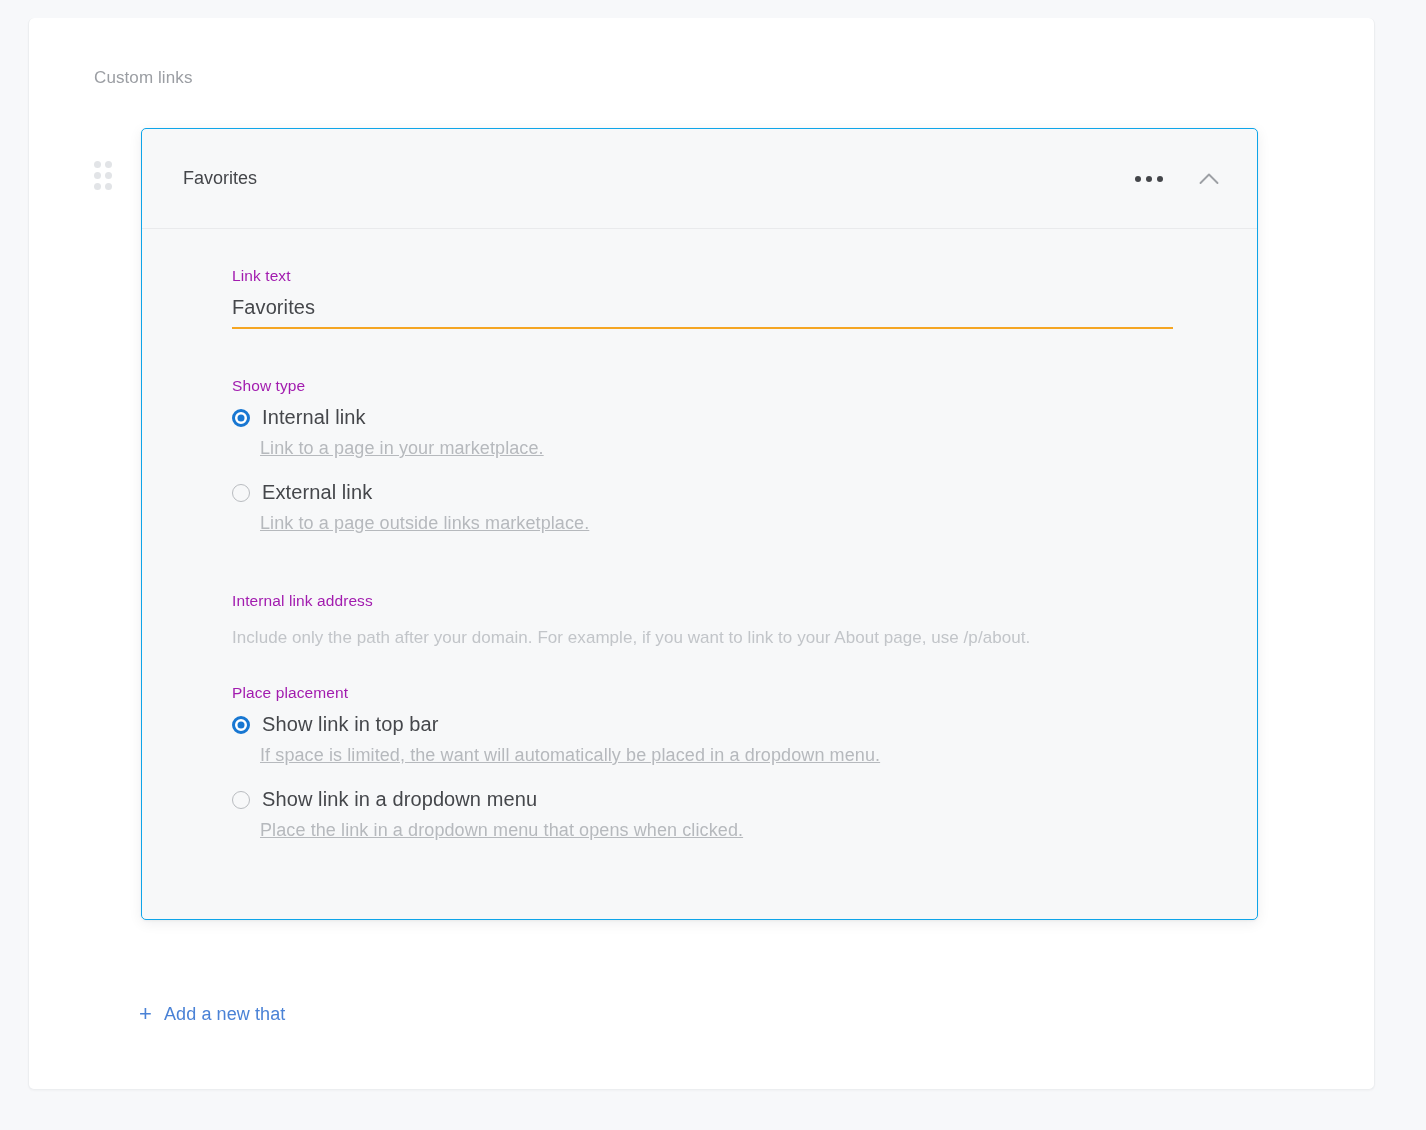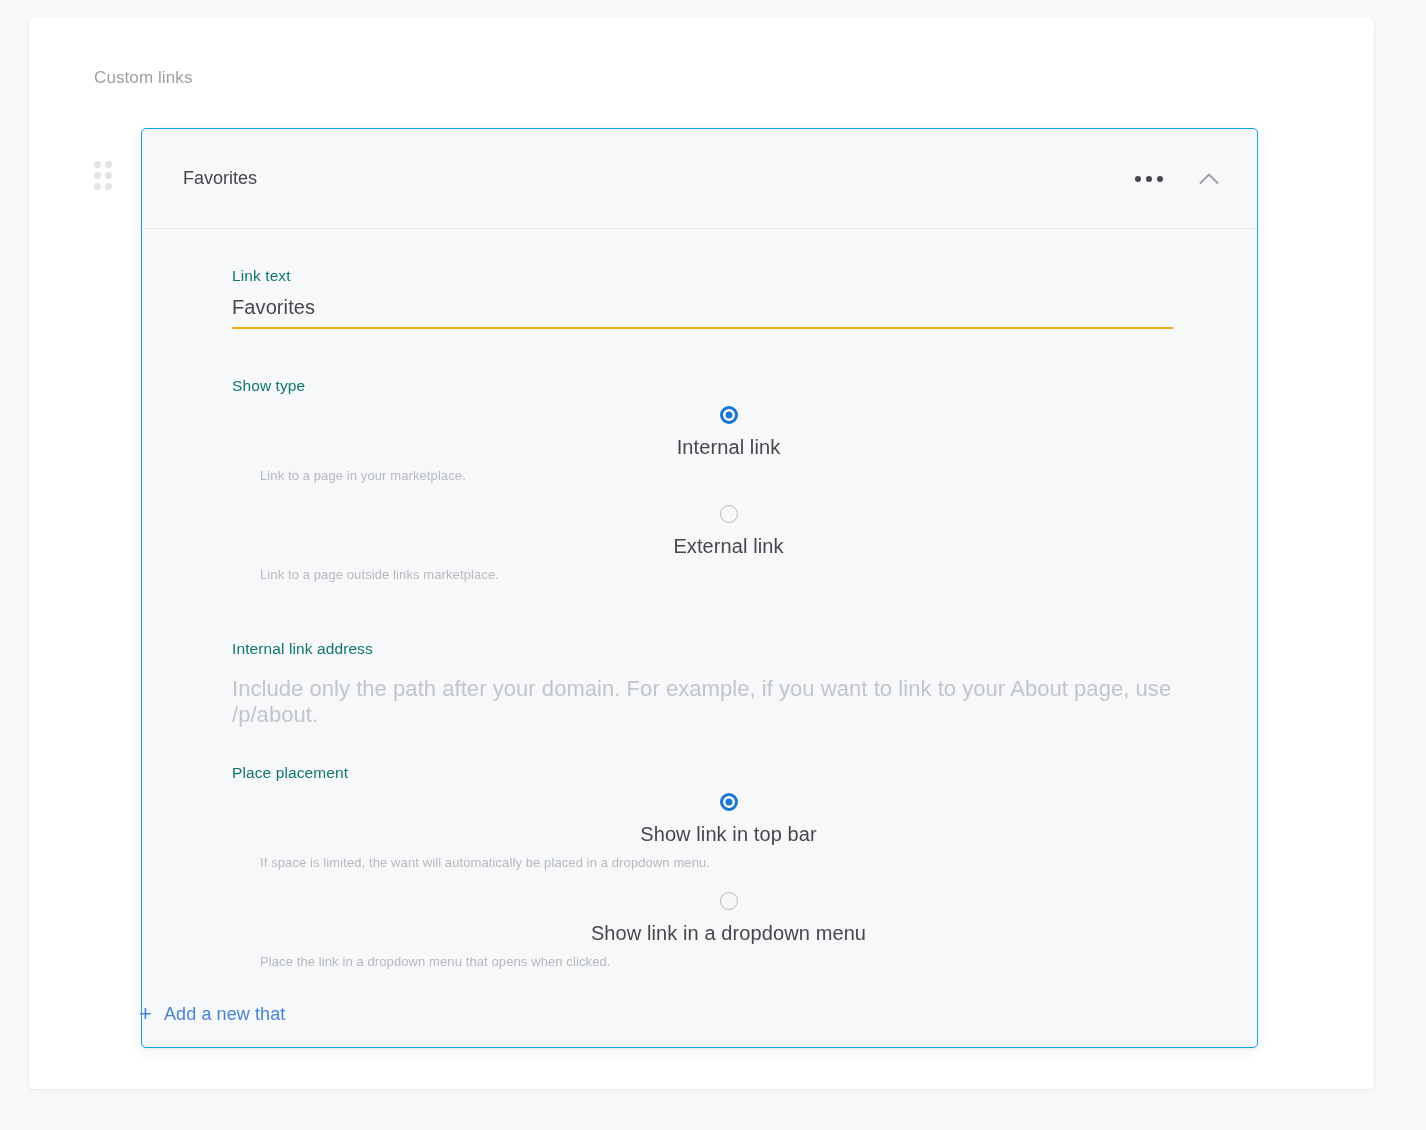--- a/index.html
+++ b/index.html
@@ -103,21 +103,21 @@
     line-height: 0;
   }
 
   
   .card-body {
     padding: 38px 32px 56px 90px;
   }
 
   .field-label {
     font-size: 15.5px;
-    color: #0f766e;
+    color: #a21caf;
     margin-bottom: 11px;
     letter-spacing: 0.1px;
   }
   .text-field {
     width: 941px;
     border: none;
     border-bottom: 2px solid #f5a623;
     background: transparent;
     font-family: "Liberation Sans", sans-serif;
     font-size: 20px;
@@ -131,21 +131,20 @@
   .group { margin-bottom: 0; }
   .group-spacer-lg { height: 48px; }
   .group-spacer-md { height: 36px; }
 
   
   .radio-row {
     display: flex;
     align-items: center;
     gap: 12px;
     cursor: pointer;
-    flex-direction: column;
   }
   .radio {
     width: 18px; height: 18px;
     border-radius: 50%;
     flex: 0 0 18px;
     position: relative;
     box-sizing: border-box;
   }
   .radio.off {
     border: 1.8px solid #b9bcc0;
@@ -163,29 +162,30 @@
     width: 7px; height: 7px;
     border-radius: 50%;
     background: #1877d2;
   }
   .radio-label {
     font-size: 20px;
     color: #45474b;
     letter-spacing: 0.1px;
   }
   .radio-help {
-    font-size: 13px;
+    font-size: 18px;
     color: #b6b9bd;
     margin: 9px 0 0 28px;
     letter-spacing: 0.1px;
+    text-decoration: underline;
   }
   .radio-block { margin-bottom: 22px; }
 
   .hint-text {
-    font-size: 22px;
+    font-size: 17px;
     color: #c2c5c9;
     margin-top: 18px;
     letter-spacing: 0.05px;
   }
 
   
   .add-link {
     position: absolute;
     left: 110px; top: 985px;
     display: flex;

